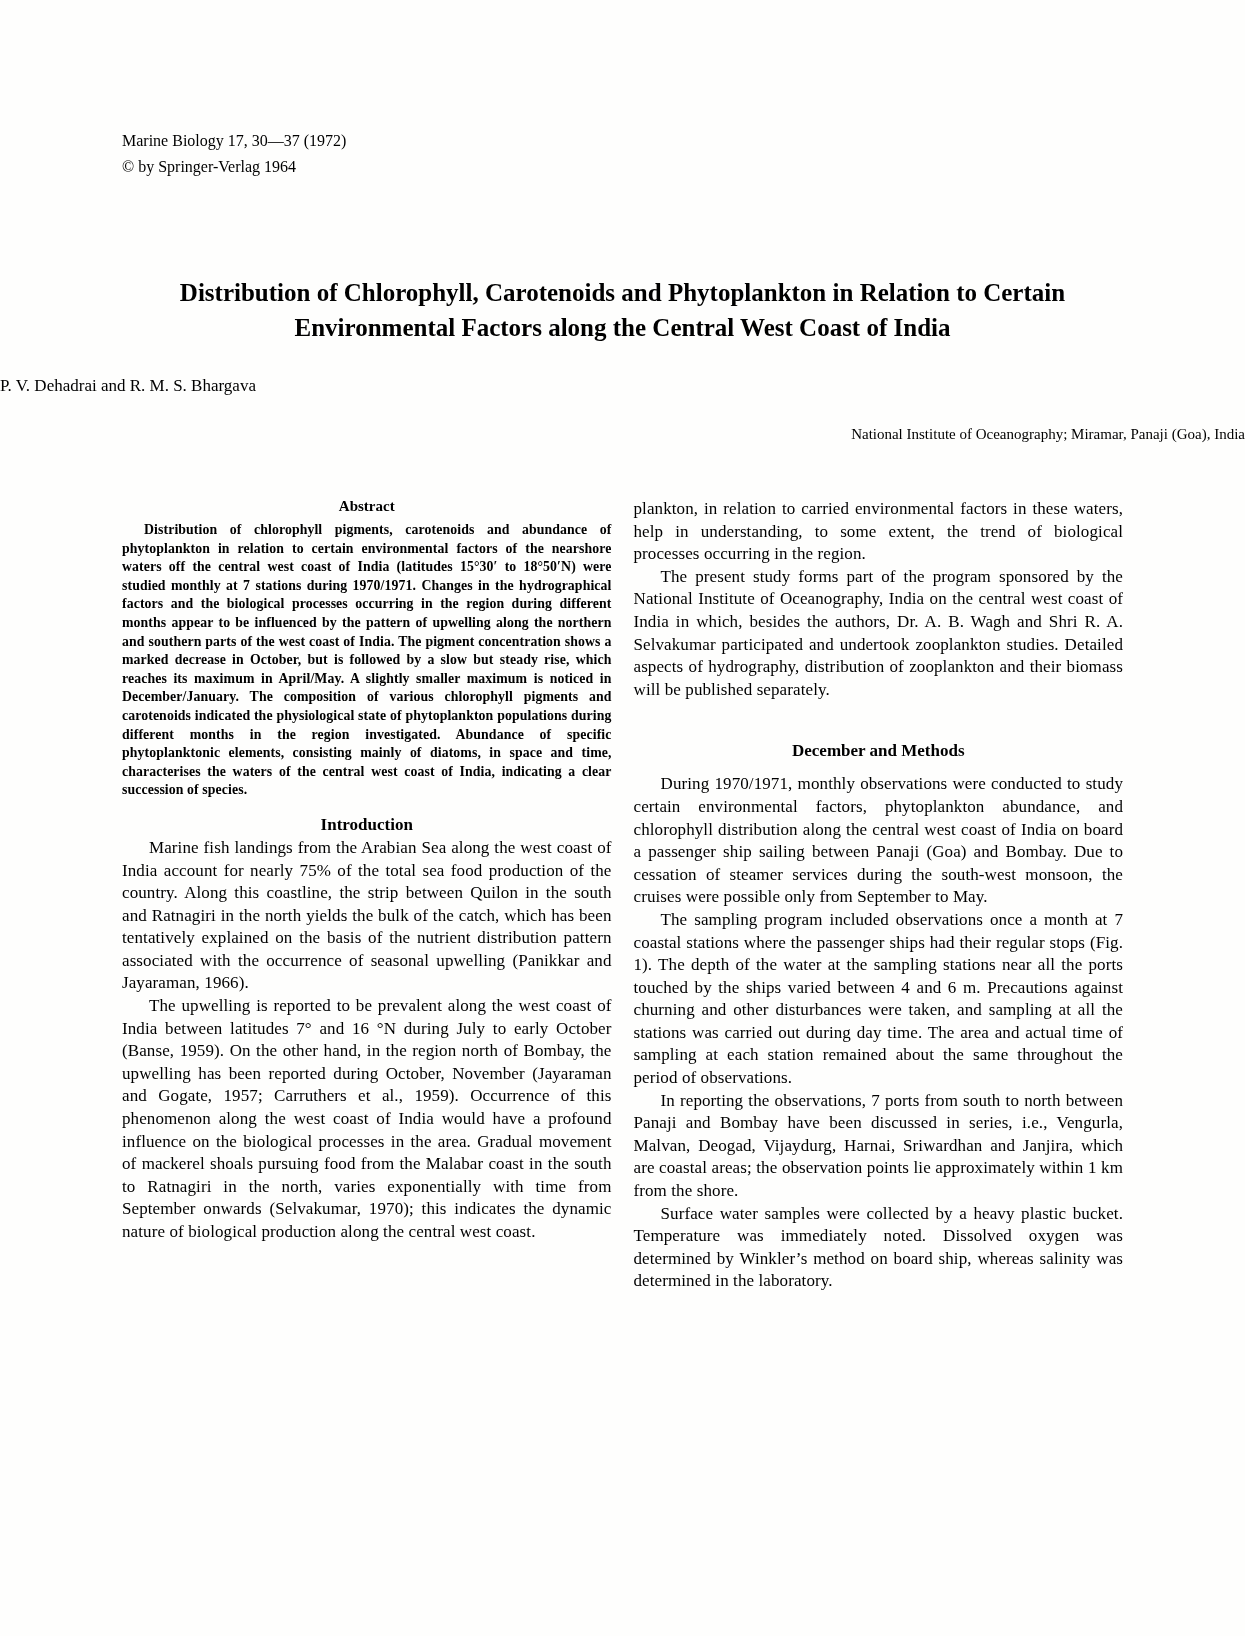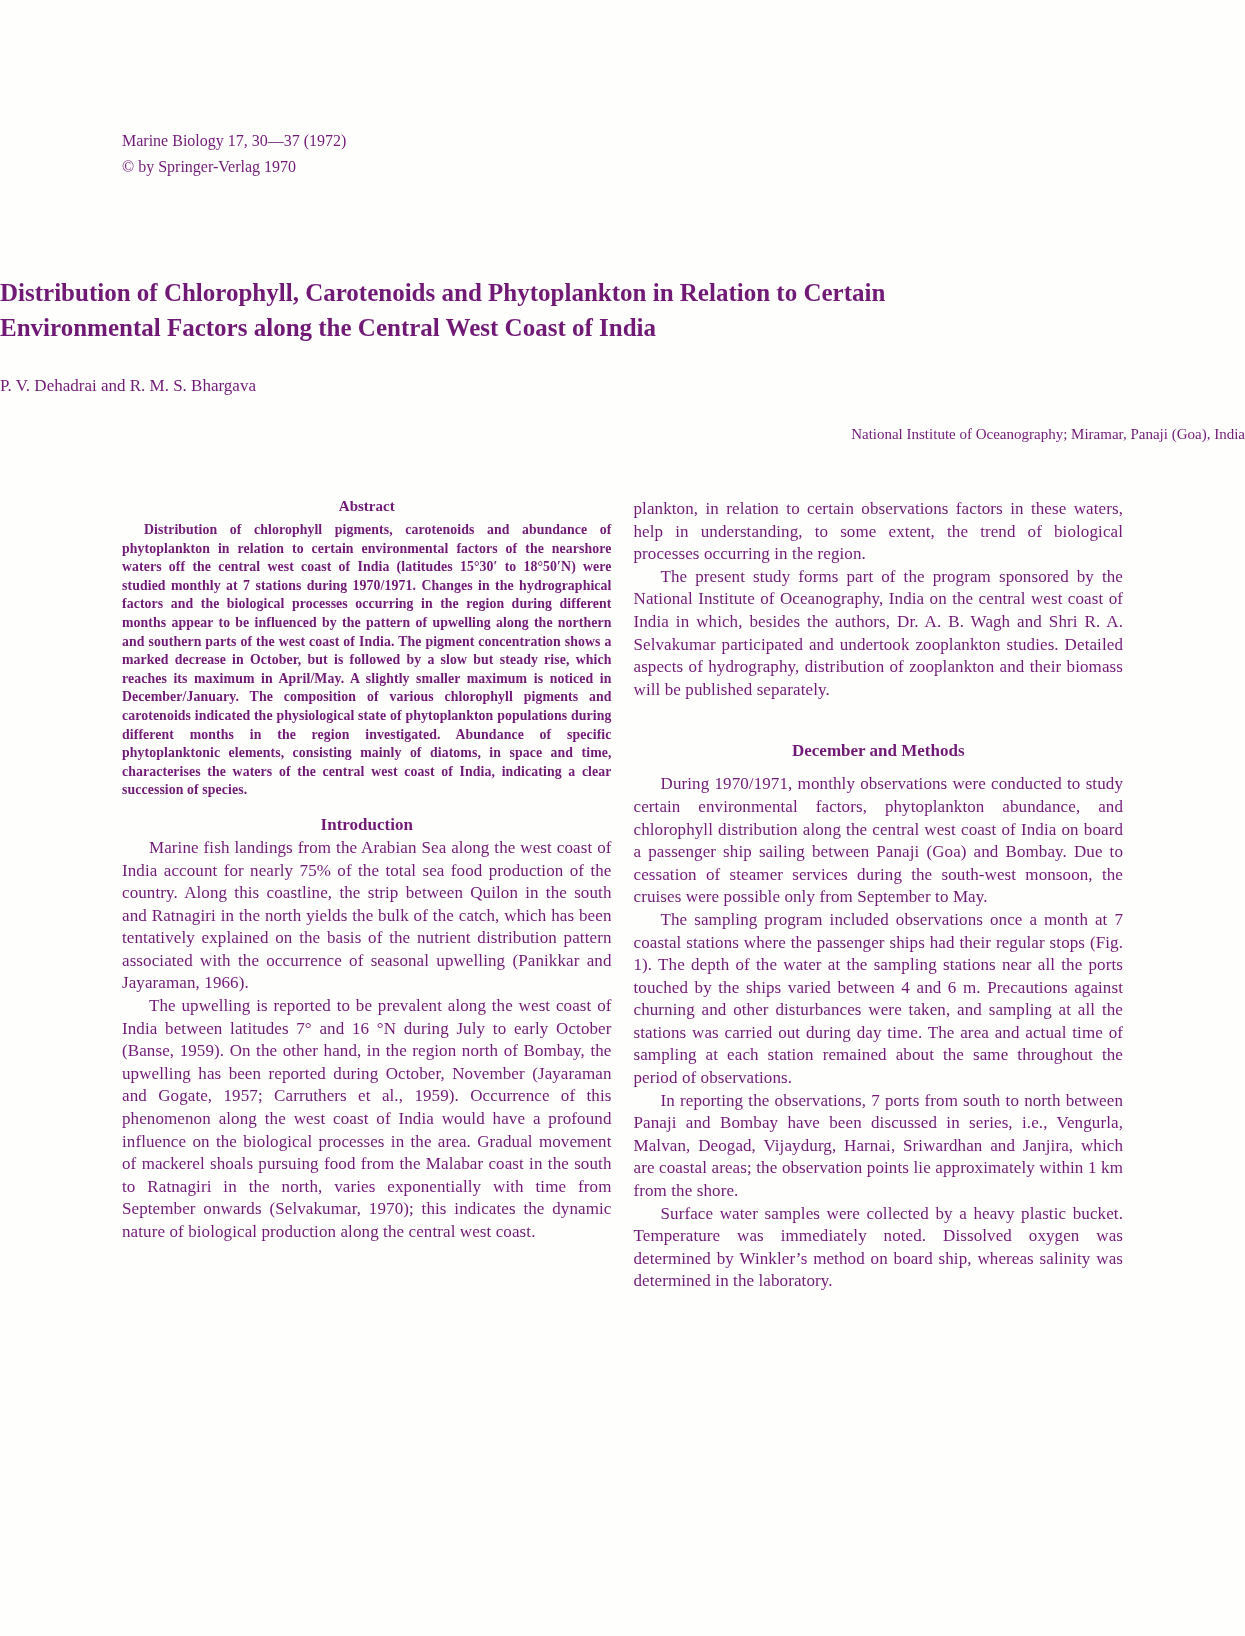--- a/index.html
+++ b/index.html
@@ -5,38 +5,38 @@
   html, body {
     margin: 0;
     padding: 0;
     background: #ffffff;
   }
   .page {
     position: relative;
     width: 1245px;
     height: 1636px;
     background: #fefefd;
-    color: #701a75;
+    color: #000000;
     font-family: "Liberation Serif", "DejaVu Serif", serif;
     overflow: hidden;
   }
   .masthead {
     position: absolute;
     top: 128px;
     left: 122px;
     font-size: 16px;
     line-height: 1.6;
   }
   .title {
     position: absolute;
     top: 276px;
     left: 0;
     width: 100%;
     margin: 0;
-    text-align: left;
+    text-align: center;
     font-size: 25px;
     font-weight: bold;
     line-height: 1.38;
   }
   .title .title-inner {
     display: inline-block;
     max-width: 960px;
   }
   .authors {
     position: absolute;
@@ -98,42 +98,42 @@
     margin-bottom: 12px;
   }
 </style>
 </head>
 <body>
 
 <div class="page">
 
   <div class="masthead">
     <div>Marine Biology 17, 30—37 (1972)</div>
-    <div>© by Springer-Verlag 1970</div>
+    <div>© by Springer-Verlag 1964</div>
   </div>
 
   <h1 class="title"><span class="title-inner">Distribution of Chlorophyll, Carotenoids and Phytoplankton in Relation to Certain Environmental Factors along the Central West Coast of India</span></h1>
 
   <div class="authors">P. V. Dehadrai and R. M. S. Bhargava</div>
 
   <div class="affiliation">National Institute of Oceanography; Miramar, Panaji (Goa), India</div>
 
   <div class="columns">
 
     <div class="col">
       <h2 class="sec sec-abstract">Abstract</h2>
       <p class="small indent">Distribution of chlorophyll pigments, carotenoids and abundance of phytoplankton in relation to certain environmental factors of the nearshore waters off the central west coast of India (latitudes 15°30′ to 18°50′N) were studied monthly at 7 stations during 1970/1971. Changes in the hydrographical factors and the biological processes occurring in the region during different months appear to be influenced by the pattern of upwelling along the northern and southern parts of the west coast of India. The pigment concentration shows a marked decrease in October, but is followed by a slow but steady rise, which reaches its maximum in April/May. A slightly smaller maximum is noticed in December/January. The composition of various chlorophyll pigments and carotenoids indicated the physiological state of phytoplankton populations during different months in the region investigated. Abundance of specific phytoplanktonic elements, consisting mainly of diatoms, in space and time, characterises the waters of the central west coast of India, indicating a clear succession of species.</p>
 
       <h2 class="sec sec-introduction">Introduction</h2>
       <p class="indent">Marine fish landings from the Arabian Sea along the west coast of India account for nearly 75% of the total sea food production of the country. Along this coastline, the strip between Quilon in the south and Ratnagiri in the north yields the bulk of the catch, which has been tentatively explained on the basis of the nutrient distribution pattern associated with the occurrence of seasonal upwelling (Panikkar and Jayaraman, 1966).</p>
       <p class="indent">The upwelling is reported to be prevalent along the west coast of India between latitudes 7° and 16 °N during July to early October (Banse, 1959). On the other hand, in the region north of Bombay, the upwelling has been reported during October, November (Jayaraman and Gogate, 1957; Carruthers et al., 1959). Occurrence of this phenomenon along the west coast of India would have a profound influence on the biological processes in the area. Gradual movement of mackerel shoals pursuing food from the Malabar coast in the south to Ratnagiri in the north, varies exponentially with time from September onwards (Selvakumar, 1970); this indicates the dynamic nature of biological production along the central west coast.</p>
     </div>
 
     <div class="col">
-      <p>plankton, in relation to certain observations factors in these waters, help in understanding, to some extent, the trend of biological processes occurring in the region.</p>
+      <p>plankton, in relation to carried environmental factors in these waters, help in understanding, to some extent, the trend of biological processes occurring in the region.</p>
       <p class="indent">The present study forms part of the program sponsored by the National Institute of Oceanography, India on the central west coast of India in which, besides the authors, Dr. A. B. Wagh and Shri R. A. Selvakumar participated and undertook zooplankton studies. Detailed aspects of hydrography, distribution of zooplankton and their biomass will be published separately.</p>
 
       <h2 class="sec sec-methods">December and Methods</h2>
       <p class="indent">During 1970/1971, monthly observations were conducted to study certain environmental factors, phytoplankton abundance, and chlorophyll distribution along the central west coast of India on board a passenger ship sailing between Panaji (Goa) and Bombay. Due to cessation of steamer services during the south-west monsoon, the cruises were possible only from September to May.</p>
       <p class="indent">The sampling program included observations once a month at 7 coastal stations where the passenger ships had their regular stops (Fig. 1). The depth of the water at the sampling stations near all the  ports touched by the ships varied between 4 and 6 m. Precautions against churning and other disturbances were taken, and sampling at all the stations was carried out during day time. The area and actual time of sampling at each station remained about the same throughout the period of observations.</p>
       <p class="indent">In reporting the observations, 7 ports from south to north between Panaji and Bombay have been discussed in series, i.e., Vengurla, Malvan, Deogad, Vijaydurg, Harnai, Sriwardhan and Janjira, which are coastal areas; the observation points lie approximately within 1 km from the shore.</p>
       <p class="indent">Surface water samples were collected by a heavy plastic bucket. Temperature was immediately noted. Dissolved oxygen was determined by Winkler’s method on board ship, whereas salinity was determined in the laboratory.</p>
     </div>
 
   </div>

